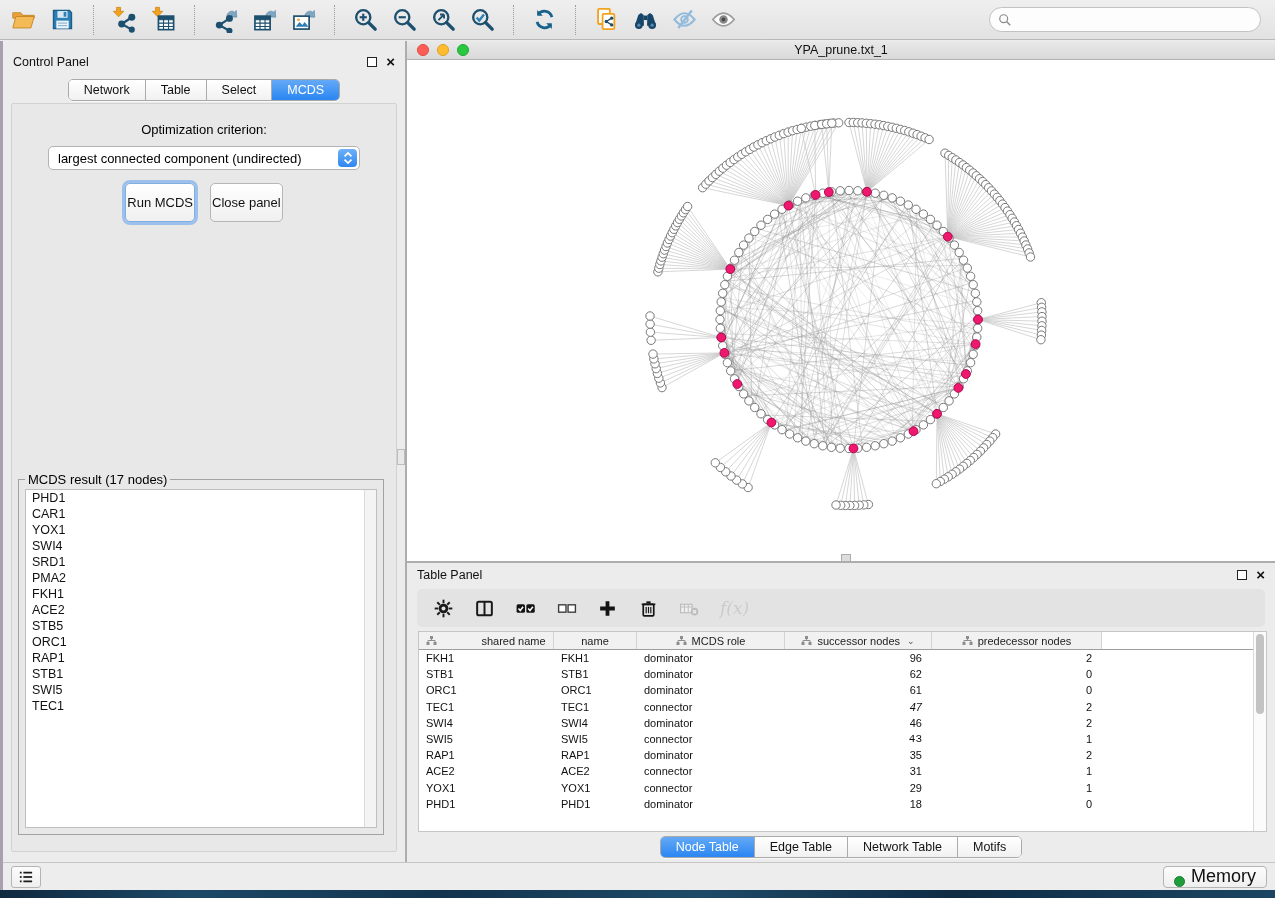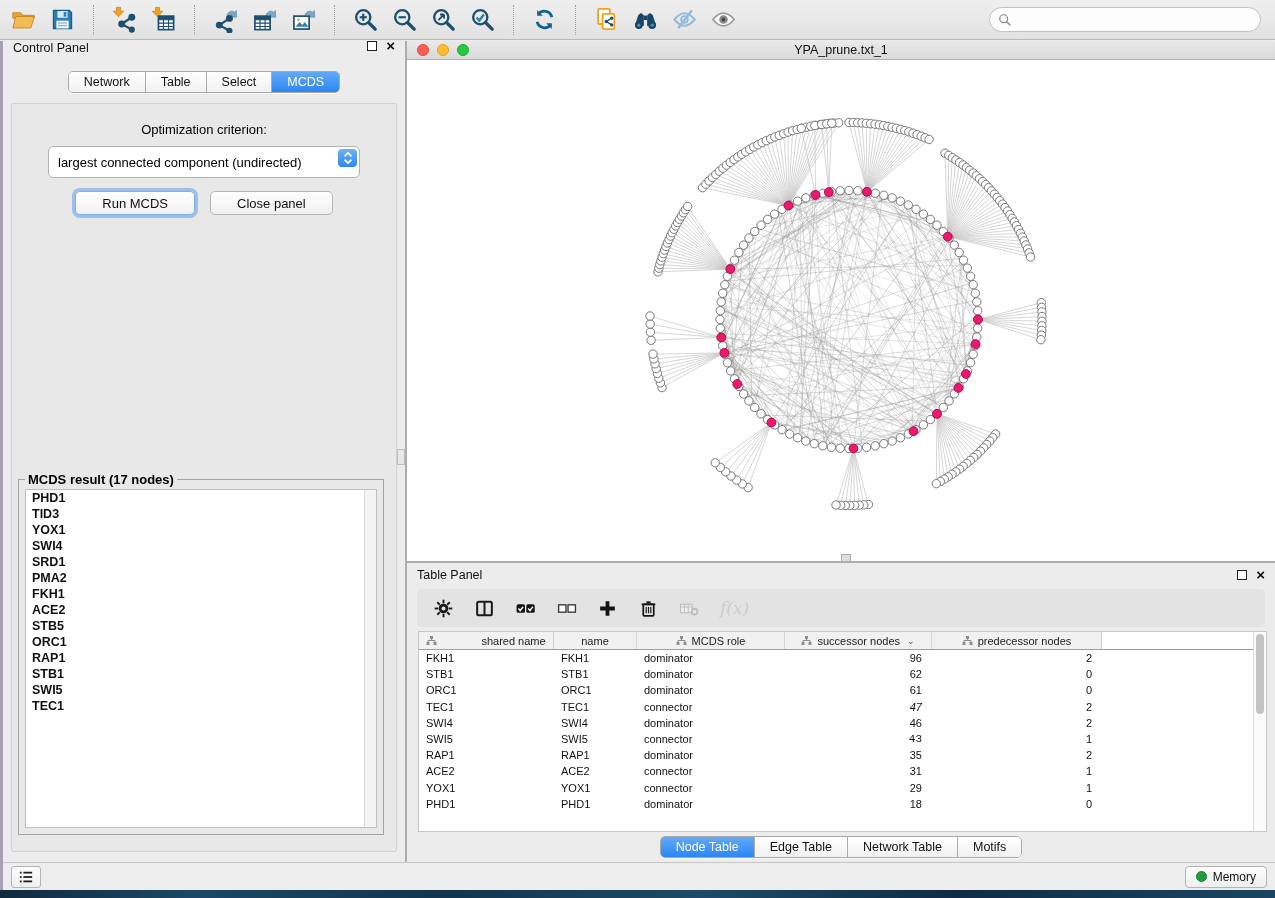--- a/index.html
+++ b/index.html
@@ -21,46 +21,46 @@
 
   
   .main { position:absolute; left:3px; top:41px; right:0; bottom:36px; display:flex; }
   .left-edge { position:absolute; left:0; top:41px; bottom:8px; width:3px; background:#A89FB2; }
   .vsplit { width:2px; background:#ADADAD; position:relative; }
   .vsplit-handle { position:absolute; left:-8px; top:408px; width:8px; height:16px;
     background:#E8E8E8; border:1px solid #BDBDBD; }
 
   
   .control-panel { width:402px; background:#ECECEC; position:relative; }
-  .panel-title-row { height:26px; display:flex; align-items:flex-start; padding:0 10px; }
+  .panel-title-row { height:26px; display:flex; align-items:center; padding:0 10px;margin-top:8px; }
   .panel-title { font-size:12.5px; color:#111; }
   .win-icons { margin-left:auto; display:flex; align-items:center; gap:9px; }
   .float-box { width:10px; height:10px; border:1.5px solid #222; background:#FFF; display:inline-block; }
   .close-x { font-size:15px; font-weight:bold; color:#111; line-height:10px; }
 
   .seg-wrap { display:flex; justify-content:center; margin:4px 0 12px; }
   .segbar { display:inline-flex; border:1px solid #A9A9A9; border-radius:5px; overflow:hidden; background:#FFF; box-shadow:0 1px 0 rgba(255,255,255,.7); }
   .seg { font-size:12.5px; color:#111; padding:3px 15px; background:linear-gradient(#FFFFFF,#F1F1F1); border-right:1px solid #ABABAB; cursor:default; }
   .seg:last-child { border-right:none; }
   .seg.active { background:linear-gradient(#64A9F6,#2A86F2); color:#FFF; }
 
   .cp-inner { position:absolute; left:8px; right:8px; top:62px; bottom:10px;
     background:#E8E8E8; border:1px solid #D2D2D2; border-radius:2px; }
   .opt-label { text-align:center; font-size:13px; margin-top:18px; }
-  .mac-select { width:312px; height:32px; margin:9px auto 0; background:#FFF; border:1px solid #B3B3B3;
+  .mac-select { width:312px; height:24px; margin:9px auto 0; background:#FFF; border:1px solid #B3B3B3;
     border-radius:5px; display:flex; align-items:center; font-size:13px; padding-left:9px; position:relative; }
   .mac-select .stepper { position:absolute; right:2px; top:2px; width:19px; height:18px; border-radius:4px;
     background:linear-gradient(#6FB1F8,#2E87F0); display:flex; align-items:center; justify-content:center; }
   .btn-row { display:flex; justify-content:center; gap:15px; margin-top:13px; }
-  .mac-btn { font-family:"Liberation Sans",sans-serif; font-size:13px; height:24px; padding:0 26px;
+  .mac-btn { font-family:"Liberation Sans",sans-serif; font-size:13px; height:39px; padding:0 1px;
     background:linear-gradient(#FFFFFF,#F0F0F0); border:1px solid #B6B6B6; border-radius:5px; color:#111; }
   .mac-btn.focused { box-shadow:0 0 0 3px rgba(105,165,235,.6); border-color:#7FAEE0; }
 
   .result-box { position:absolute; left:6px; right:12px; top:368px; bottom:16px;
-    border:1px solid #A2A2A2; background:#E8E8E8;font-weight:bold; }
+    border:1px solid #A2A2A2; background:#E8E8E8; }
   .result-box legend { font-size:13px; padding:0 3px; margin-left:6px; }
   .result-list { position:absolute; left:6px; right:6px; top:2px; bottom:6px; background:#FFF;
     border:1px solid #BFBFBF; overflow:hidden; }
   .list-item { font-size:12.5px; line-height:16px; padding-left:6px; color:#111; }
   .list-scroll { position:absolute; right:0; top:0; bottom:0; width:12px; background:#F4F4F4; border-left:1px solid #DCDCDC; }
 
   
   .right-col { flex:1; display:flex; flex-direction:column; background:#ECECEC; }
   .net-window { height:522px; display:flex; flex-direction:column; border-bottom:2px solid #ADADAD; }
   .net-titlebar { height:19px; background:linear-gradient(#E9E9E9,#D9D9D9); border-bottom:1px solid #B3B3B3;
@@ -100,21 +100,21 @@
 
   .tp-tabs { height:30px; display:flex; justify-content:center; align-items:center; flex:none; }
 
   
   .statusbar { position:absolute; left:3px; right:0; bottom:8px; height:28px; background:#EDEDED;
     border-top:1px solid #C6C6C6; display:flex; align-items:center; padding:0 8px; }
   .list-btn { width:30px; height:22px; border:1px solid #B4B4B4; background:linear-gradient(#FCFCFC,#EFEFEF);
     border-radius:3px; display:flex; align-items:center; justify-content:center; }
   .list-btn svg { width:16px; height:14px; }
   .mem-btn { margin-left:auto; height:22px; border:1px solid #B4B4B4; background:linear-gradient(#FCFCFC,#EFEFEF);
-    border-radius:4px; display:flex; align-items:center; gap:6px; padding:0 10px; font-size:12px; color:#111; }
+    border-radius:4px; display:flex; align-items:flex-end; gap:6px; padding:0 10px; font-size:18px; color:#111; }
   .mem-dot { width:11px; height:11px; border-radius:50%; background:#1F9D3A; border:1px solid #15802C; }
   .desktop-strip { position:absolute; left:0; right:0; bottom:0; height:8px;
     background:linear-gradient(90deg,#10293F,#1C4866 15%,#12344E 35%,#1E4A67 55%,#0F2C44 75%,#1B4562); }
 </style>
 </head>
 <body>
 
 <div class="app">
 
   <div class="toolbar">
@@ -272,21 +272,21 @@
         </div>
         <div class="btn-row">
           <button class="mac-btn focused">Run MCDS</button>
           <button class="mac-btn">Close panel</button>
         </div>
         <fieldset class="result-box">
           <legend>MCDS result (17 nodes)</legend>
           <div class="result-list" id="mcds-list">
 
           <div class="list-item">PHD1</div>
-              <div class="list-item">TID3</div>
+              <div class="list-item">CAR1</div>
               <div class="list-item">YOX1</div>
               <div class="list-item">SWI4</div>
               <div class="list-item">SRD1</div>
               <div class="list-item">PMA2</div>
               <div class="list-item">FKH1</div>
               <div class="list-item">ACE2</div>
               <div class="list-item">STB5</div>
               <div class="list-item">ORC1</div>
               <div class="list-item">RAP1</div>
               <div class="list-item">STB1</div>

